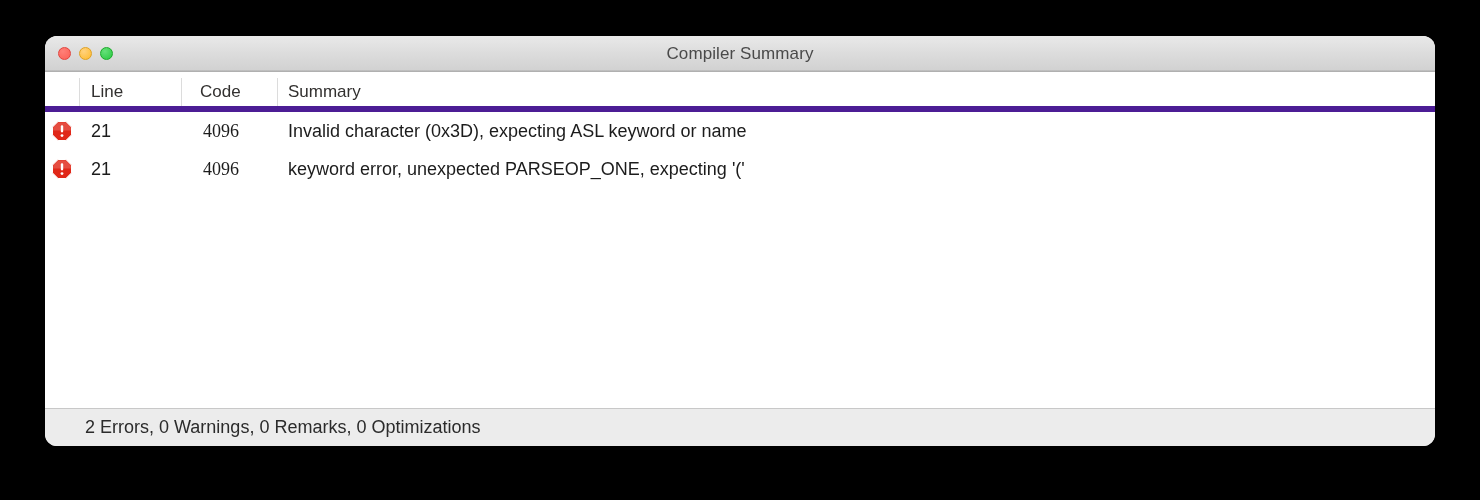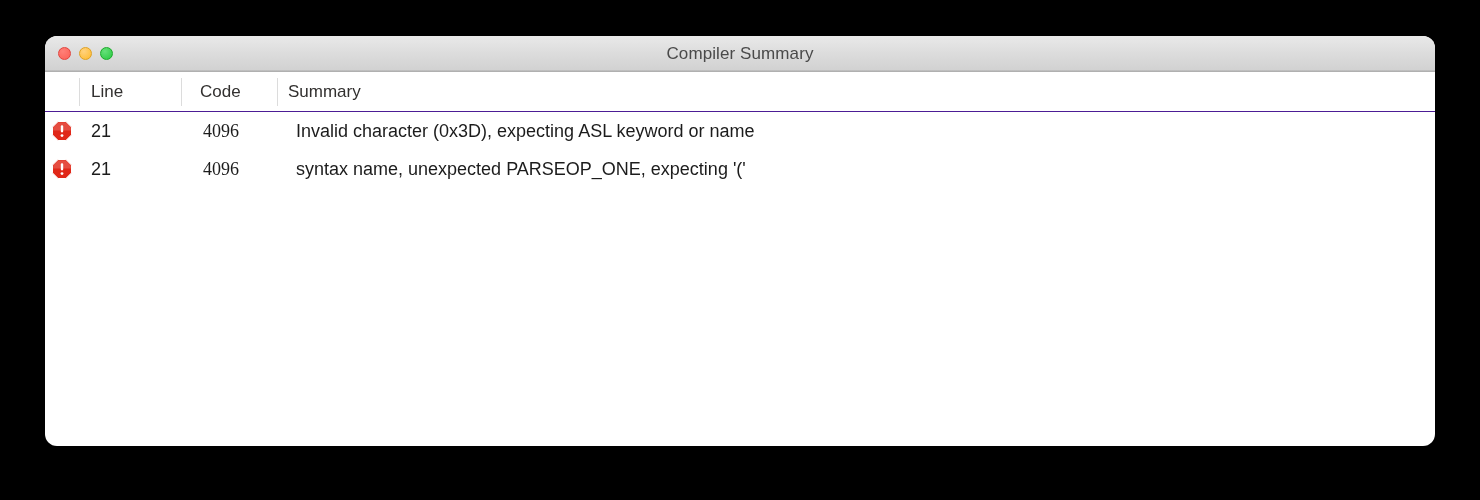--- a/index.html
+++ b/index.html
@@ -71,21 +71,21 @@
     color: #4a4a4a;
     letter-spacing: 0.1px;
     user-select: none;
   }
 
   
   .col-header {
     position: relative;
     height: 40px;
     background: #ffffff;
-    border-bottom: 1px solid #4c1d95;
+    border-bottom: 6px solid #4c1d95;
     box-sizing: border-box;
     padding-left: 36px;
   }
 
   .col-header .col-cell {
     position: absolute;
     top: 0;
     height: 39px;
     line-height: 39px;
     font-size: 17px;
@@ -130,21 +130,21 @@
     height: 38px;
     line-height: 38px;
     font-size: 18px;
     color: #1c1c1c;
     white-space: nowrap;
     text-align: right;
   }
 
   .cell.line    { left: 46px;  }
   .cell.code    { left: 158px; font-family: Liberation Serif, serif; }
-  .cell.message { left: 251px; }
+  .cell.message { left: 243px; }
 
   .sev-icon {
     position: absolute;
     left: 7px;
     top: 9px;
     width: 20px;
     height: 20px;
   }
 
   
@@ -214,20 +214,23 @@
       <div class="row">
         <svg class="sev-icon" viewBox="0 0 20 20">
           <polygon points="6.2,0.9 13.8,0.9 19.1,6.2 19.1,13.8 13.8,19.1 6.2,19.1 0.9,13.8 0.9,6.2" fill="#c0c0c0" opacity="0.45"></polygon>
           <polygon points="6.1,0.5 13.9,0.5 19.5,6.1 19.5,13.9 13.9,19.5 6.1,19.5 0.5,13.9 0.5,6.1" fill="#e02718" stroke="#ffffff" stroke-width="1"></polygon>
           <polygon points="6.3,1.2 13.7,1.2 18.8,6.3 18.8,9.5 1.2,9.5 1.2,6.3" fill="#ffffff" opacity="0.18"></polygon>
           <rect x="8.8" y="4.3" width="2.4" height="7.2" rx="1.15" fill="#ffffff"></rect>
           <circle cx="10" cy="14.6" r="1.42" fill="#ffffff"></circle>
         </svg>
         <span class="cell line">21</span>
         <span class="cell code">4096</span>
-        <span class="cell message">syntax name, unexpected PARSEOP_ONE, expecting '('</span>
+        <span class="cell message">keyword error, unexpected PARSEOP_ONE, expecting '('</span>
       </div>
 
     </div>
 
+    <div class="statusbar">
+      <span class="status-text">2 Errors, 0 Warnings, 0 Remarks, 0 Optimizations</span>
+    </div>
 
   </div>
 </div>
 
 </body></html>

